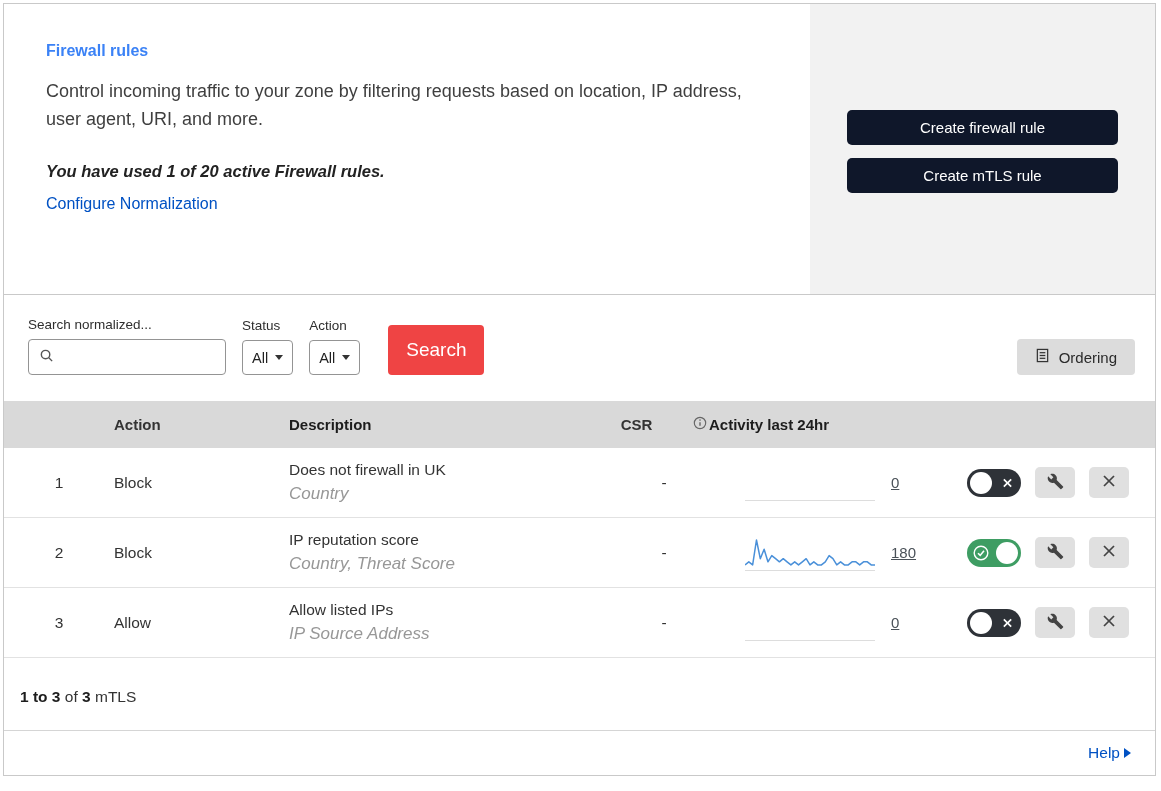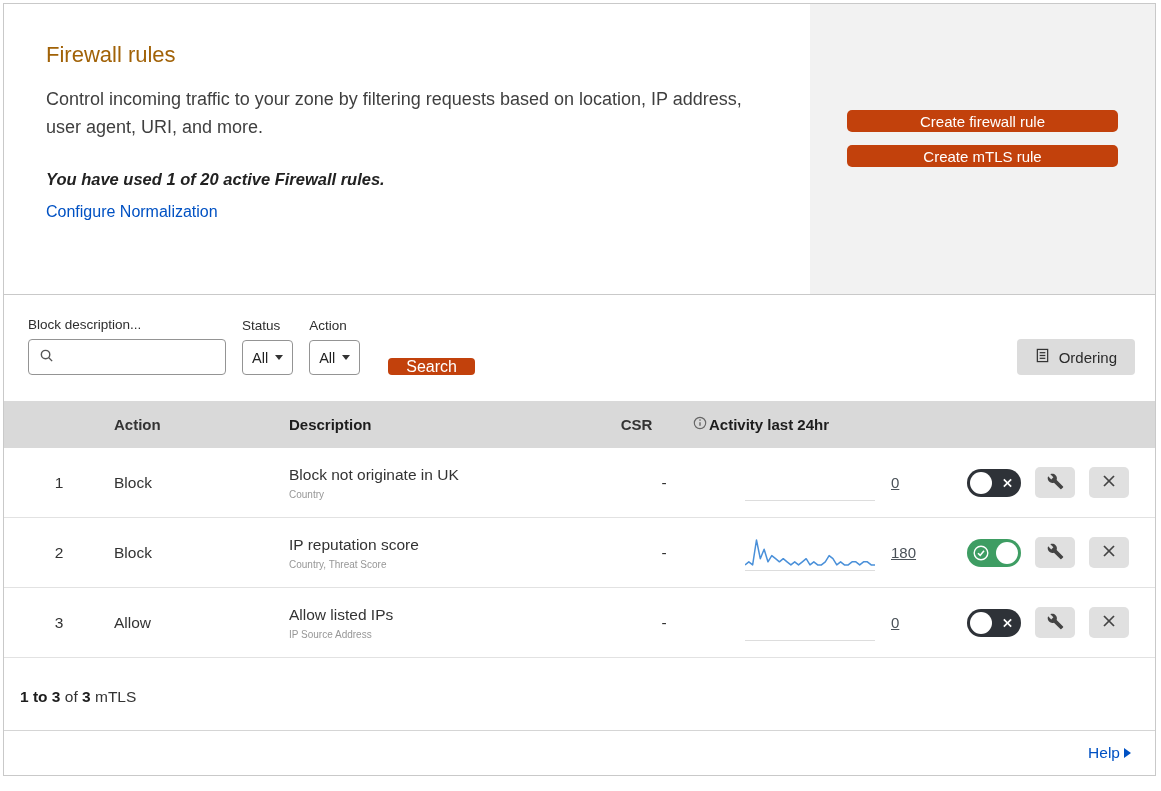--- a/index.html
+++ b/index.html
@@ -5,66 +5,66 @@
   * { box-sizing: border-box; margin: 0; padding: 0; }
   html,body { background:#fff; font-family:"Liberation Sans", sans-serif; color:#333; }
 
   .page {
     width: 1153px; margin: 3px; border: 1px solid #c9c9c9; background:#fff;
   }
 
   
   .top { display:flex; border-bottom:1px solid #c9c9c9; min-height:291px; }
   .top-left { flex:1; padding: 38px 40px 30px 42px; }
-  .page-title { font-size:22px; font-weight:400; color:#a16207; margin-bottom:18px; }
+  .page-title { font-size:16px; font-weight:700; color:#3b82f6; margin-bottom:18px; }
   .page-desc { font-size:18px; color:#3f3f3f; line-height:1.55; max-width:740px; }
   .usage-line { font-size:16.5px; font-weight:bold; color:#222; margin-top:28px;font-style:italic; }
   .norm-line { font-size:16.5px; color:#3f3f3f; margin-top:28px; }
   .norm-line strong { color:#222; }
   .norm-link { display:inline-block; margin-top:14px; font-size:16px; color:#0051c3; cursor:pointer;text-align:center; }
 
   .top-right { width:345px; background:#f2f2f2; padding: 106px 37px 0 37px; }
   .btn-primary {
-    display:block; width:100%; height:22px; background:#c2410c; color:#fff;
+    display:block; width:100%; height:35px; background:#0f172a; color:#fff;
     border:none; border-radius:5px; font-size:15px; font-family:inherit; cursor:pointer;
   }
   .top-right .btn-primary + .btn-primary { margin-top:13px; }
 
   
   .filter-bar { display:flex; align-items:flex-end; padding: 22px 20px 26px 24px; }
   .filter-group { display:flex; flex-direction:column; margin-right:16px; }
   .filter-label { font-size:13.5px; color:#2e2e2e; margin-bottom:7px; }
   .search-box {
     display:flex; align-items:center; gap:8px; width:198px; height:36px;
     border:1px solid #949494; border-radius:4px; padding:0 10px; background:#fff;
   }
   .search-box input { border:none; outline:none; flex:1; min-width:0; font-family:inherit; font-size:14px; background:transparent; }
   .select-box {
     display:flex; align-items:center; gap:7px; height:35px; padding:0 9px;
     border:1px solid #949494; border-radius:4px; background:#fff; font-size:14.5px; color:#222;
     font-family:inherit; cursor:pointer;
   }
   .caret-down { width:0; height:0; border-left:4px solid transparent; border-right:4px solid transparent; border-top:5px solid #333; }
   .search-btn {
-    height:17px; padding:0 18px; margin-left:12px; background:#c2410c; color:#fff;
-    border:none; border-radius:4px; font-size:16px; font-family:inherit; cursor:pointer;
+    height:50px; padding:0 18px; margin-left:12px; background:#ef4444; color:#fff;
+    border:none; border-radius:4px; font-size:19px; font-family:inherit; cursor:pointer;
   }
   .ordering-btn {
     margin-left:auto; height:36px; padding:0 18px; display:flex; align-items:center; gap:9px;
     background:#dcdcdc; color:#2b2b2b; border:none; border-radius:4px; font-size:15px; font-family:inherit; cursor:pointer;
   }
 
   
   .thead { display:flex; align-items:center; height:47px; background:#d9d9d9; font-weight:bold; font-size:15px; color:#1d1d1d; }
   .trow { display:flex; align-items:center; height:70px; border-bottom:1px solid #e2e2e2; font-size:15.5px; }
   .col-num { width:110px; text-align:center; color:#333; }
   .col-action { width:175px; color:#333; }
   .col-desc { width:330px; }
   .desc-main { font-size:15.5px; color:#333; }
-  .desc-sub { font-size:10px; color:#979797; margin-top:5px; }
+  .desc-sub { font-size:17px; color:#979797; margin-top:5px;font-style:italic; }
   .col-csr { width:90px; text-align:center; color:#333; display:flex; align-items:center; justify-content:center; gap:6px; }
   .thead .col-csr { font-weight:bold;gap:41px; }
   .col-activity { flex:1; display:flex; align-items:center; }
   .thead .col-activity { padding-left:0; }
   .sparkline { width:130px; height:36px; margin-left:36px; border-bottom:1px solid #ddd; display:flex; align-items:flex-end; }
   .sparkline svg { display:block; width:130px; height:34px; }
   .sparkline.flat svg { visibility:hidden; }
   .count-link { margin-left:16px; color:#4a5158; text-decoration:underline; font-size:15px; cursor:pointer; }
   .col-controls { width:212px; display:flex; align-items:center; justify-content:flex-end; gap:14px; padding-right:26px; }
 
@@ -106,21 +106,21 @@
       <a class="norm-link">Configure Normalization</a>
     </div>
     <div class="top-right">
       <button class="btn-primary">Create firewall rule</button>
       <button class="btn-primary">Create mTLS rule</button>
     </div>
   </div>
 
   <div class="filter-bar">
     <div class="filter-group">
-      <span class="filter-label">Block description...</span>
+      <span class="filter-label">Search normalized...</span>
       <div class="search-box">
         <span>
           <svg viewBox="0 0 16 16" width="15" height="15">
               <circle cx="7" cy="7" r="4.5" fill="none" stroke="#555" stroke-width="1.5"></circle>
               <line x1="10.5" y1="10.5" x2="14" y2="14" stroke="#555" stroke-width="1.5"></line>
             </svg>
         </span>
         <input type="text" style="">
       </div>
     </div>
@@ -167,21 +167,21 @@
       </span>
     </div>
     <div class="col-activity">Activity last 24hr</div>
     <div class="col-controls"></div>
   </div>
 
   <div class="trow">
     <div class="col-num">1</div>
     <div class="col-action">Block</div>
     <div class="col-desc">
-      <div class="desc-main">Block not originate in UK</div>
+      <div class="desc-main">Does not firewall in UK</div>
       <div class="desc-sub">Country</div>
     </div>
     <div class="col-csr">-</div>
     <div class="col-activity">
       <div class="sparkline flat">
         <svg viewBox="0 0 130 34" preserveAspectRatio="none">
             <polyline fill="none" stroke="#4a90d9" stroke-width="1.5" stroke-linejoin="round" points=""></polyline>
           </svg>
       </div>
       <a class="count-link">0</a>

